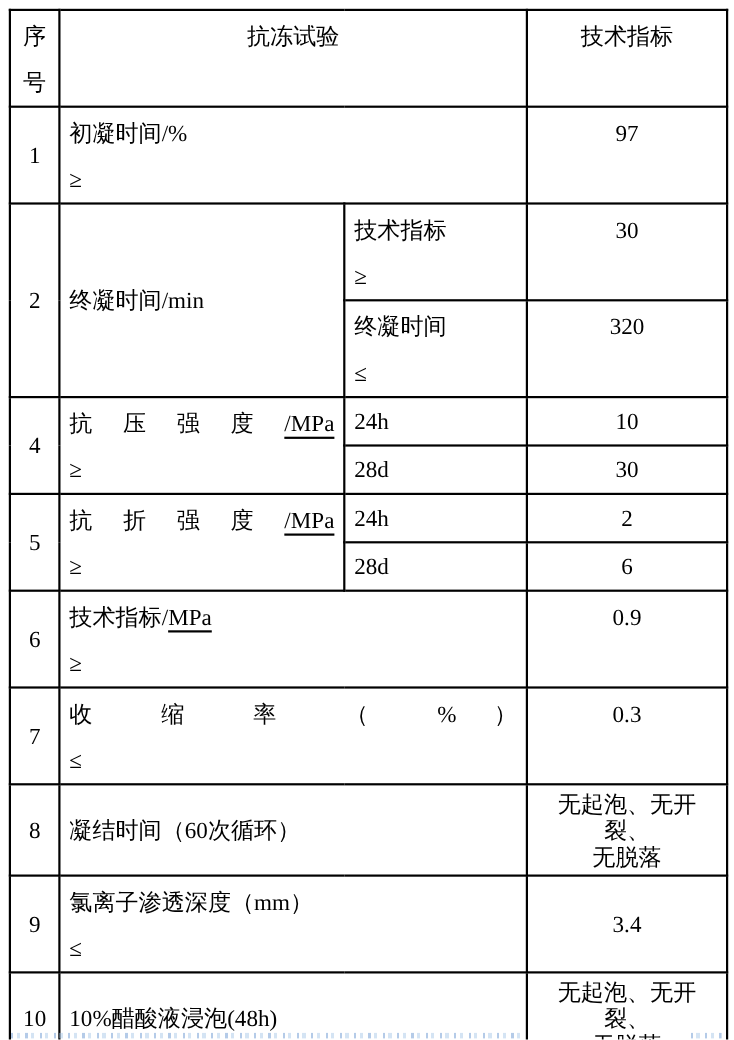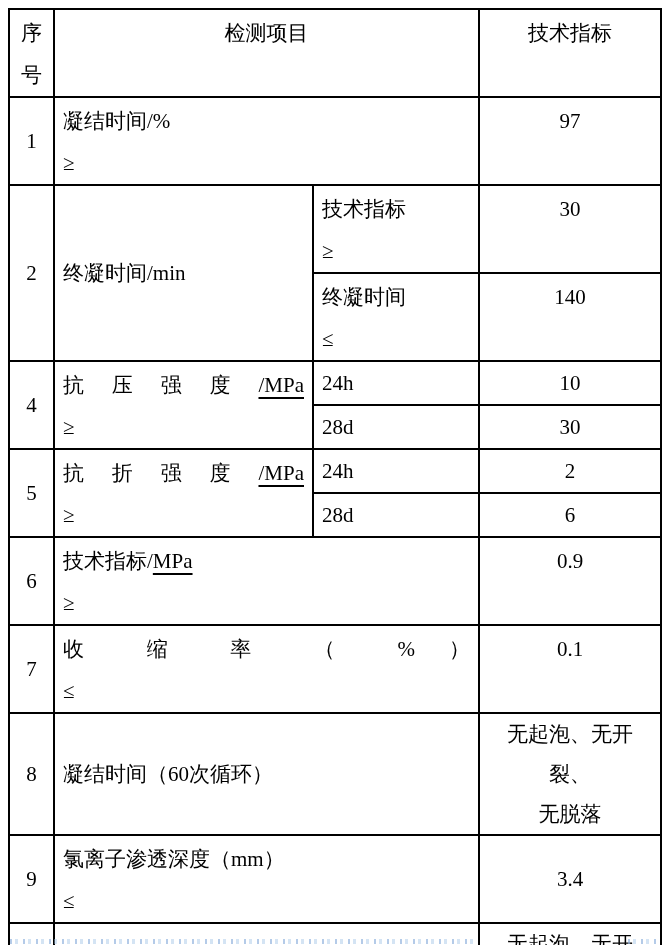--- a/index.html
+++ b/index.html
@@ -35,21 +35,21 @@
   .ws{white-space:pre-line}
   .jline{text-align:justify;text-align-last:justify;}
   .squiggle{
     text-decoration-line:underline;
     text-decoration-style:wavy;
     text-decoration-color:#e00000;
     text-decoration-thickness:1px;
     text-underline-offset:5px;
     text-decoration:underline;
   }
-  td.spec2{line-height:40px}
+  td.spec2{line-height:24px}
   
   .cutoff{
     position:absolute;height:5px;top:939px;
     background:repeating-linear-gradient(90deg,
       rgba(140,175,220,0.65) 0 2px, rgba(255,255,255,0) 2px 5px,
       rgba(160,195,230,0.45) 5px 8px, rgba(255,255,255,0) 8px 13px);
   }
   .cutoff.a{left:10px;width:468px}
   .cutoff.b{left:628px;width:28px}
 </style>
@@ -61,42 +61,42 @@
     <col class="c-no">
       <col class="c-item">
       <col class="c-sub">
       <col class="c-spec">
   </colgroup>
 
   <tbody>
       <tr class="h82">
     <td class="ctr ws nopad">序
 号</td>
-    <td class="ctr" colspan="2">检测项目</td>
+    <td class="ctr" colspan="2">抗冻试验</td>
     <td class="ctr">技术指标</td>
   </tr>
 
   <tr class="h85">
     <td class="ctr vm nopad">1</td>
-    <td class="ws" colspan="2">凝结时间/%
+    <td class="ws" colspan="2">初凝时间/%
 ≥</td>
     <td class="ctr">97</td>
   </tr>
 
   <tr class="h85">
     <td class="ctr vm nopad" rowspan="2">2</td>
     <td class="vm" rowspan="2">终凝时间/min</td>
     <td class="ws">技术指标
 ≥</td>
     <td class="ctr">30</td>
   </tr>
   <tr class="h83">
     <td class="ws">终凝时间
 ≤</td>
-    <td class="ctr">140</td>
+    <td class="ctr">320</td>
   </tr>
 
   <tr class="h43">
     <td class="ctr vm nopad" rowspan="2">4</td>
     <td rowspan="2">
       <div class="jline"><span>抗 压 强 度 </span><span class="squiggle">/MPa</span></div>
       <div>≥</div>
     </td>
     <td class="vm">24h</td>
     <td class="ctr vm">10</td>
@@ -128,21 +128,21 @@
     </td>
     <td class="ctr">0.9</td>
   </tr>
 
   <tr class="h84">
     <td class="ctr vm nopad">7</td>
     <td colspan="2">
       <div class="jline">收 缩 率 （ % ）</div>
       <div>≤</div>
     </td>
-    <td class="ctr">0.1</td>
+    <td class="ctr">0.3</td>
   </tr>
 
   <tr class="h83">
     <td class="ctr vm nopad">8</td>
     <td class="vm" colspan="2">凝结时间（60次循环）</td>
     <td class="ctr vm ws spec2">无起泡、无开裂、
 无脱落</td>
   </tr>
 
   <tr class="h87">

